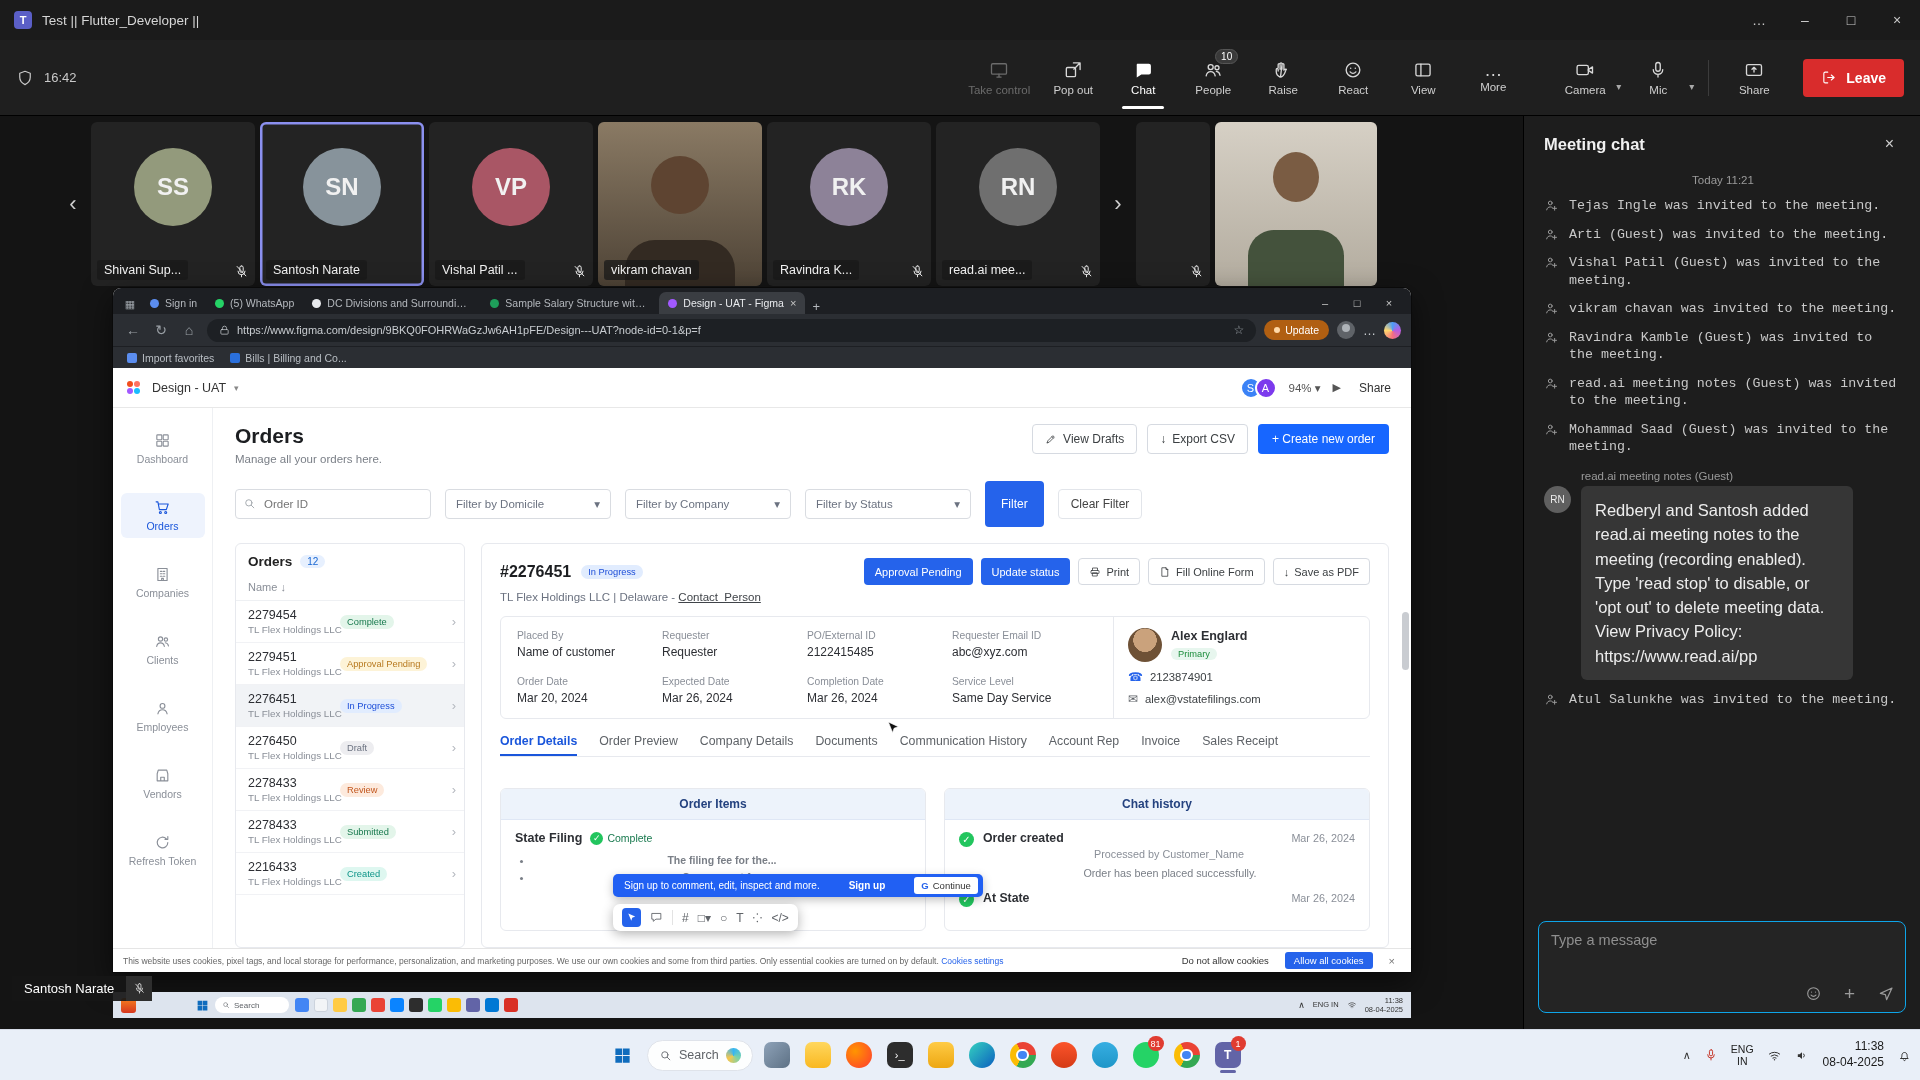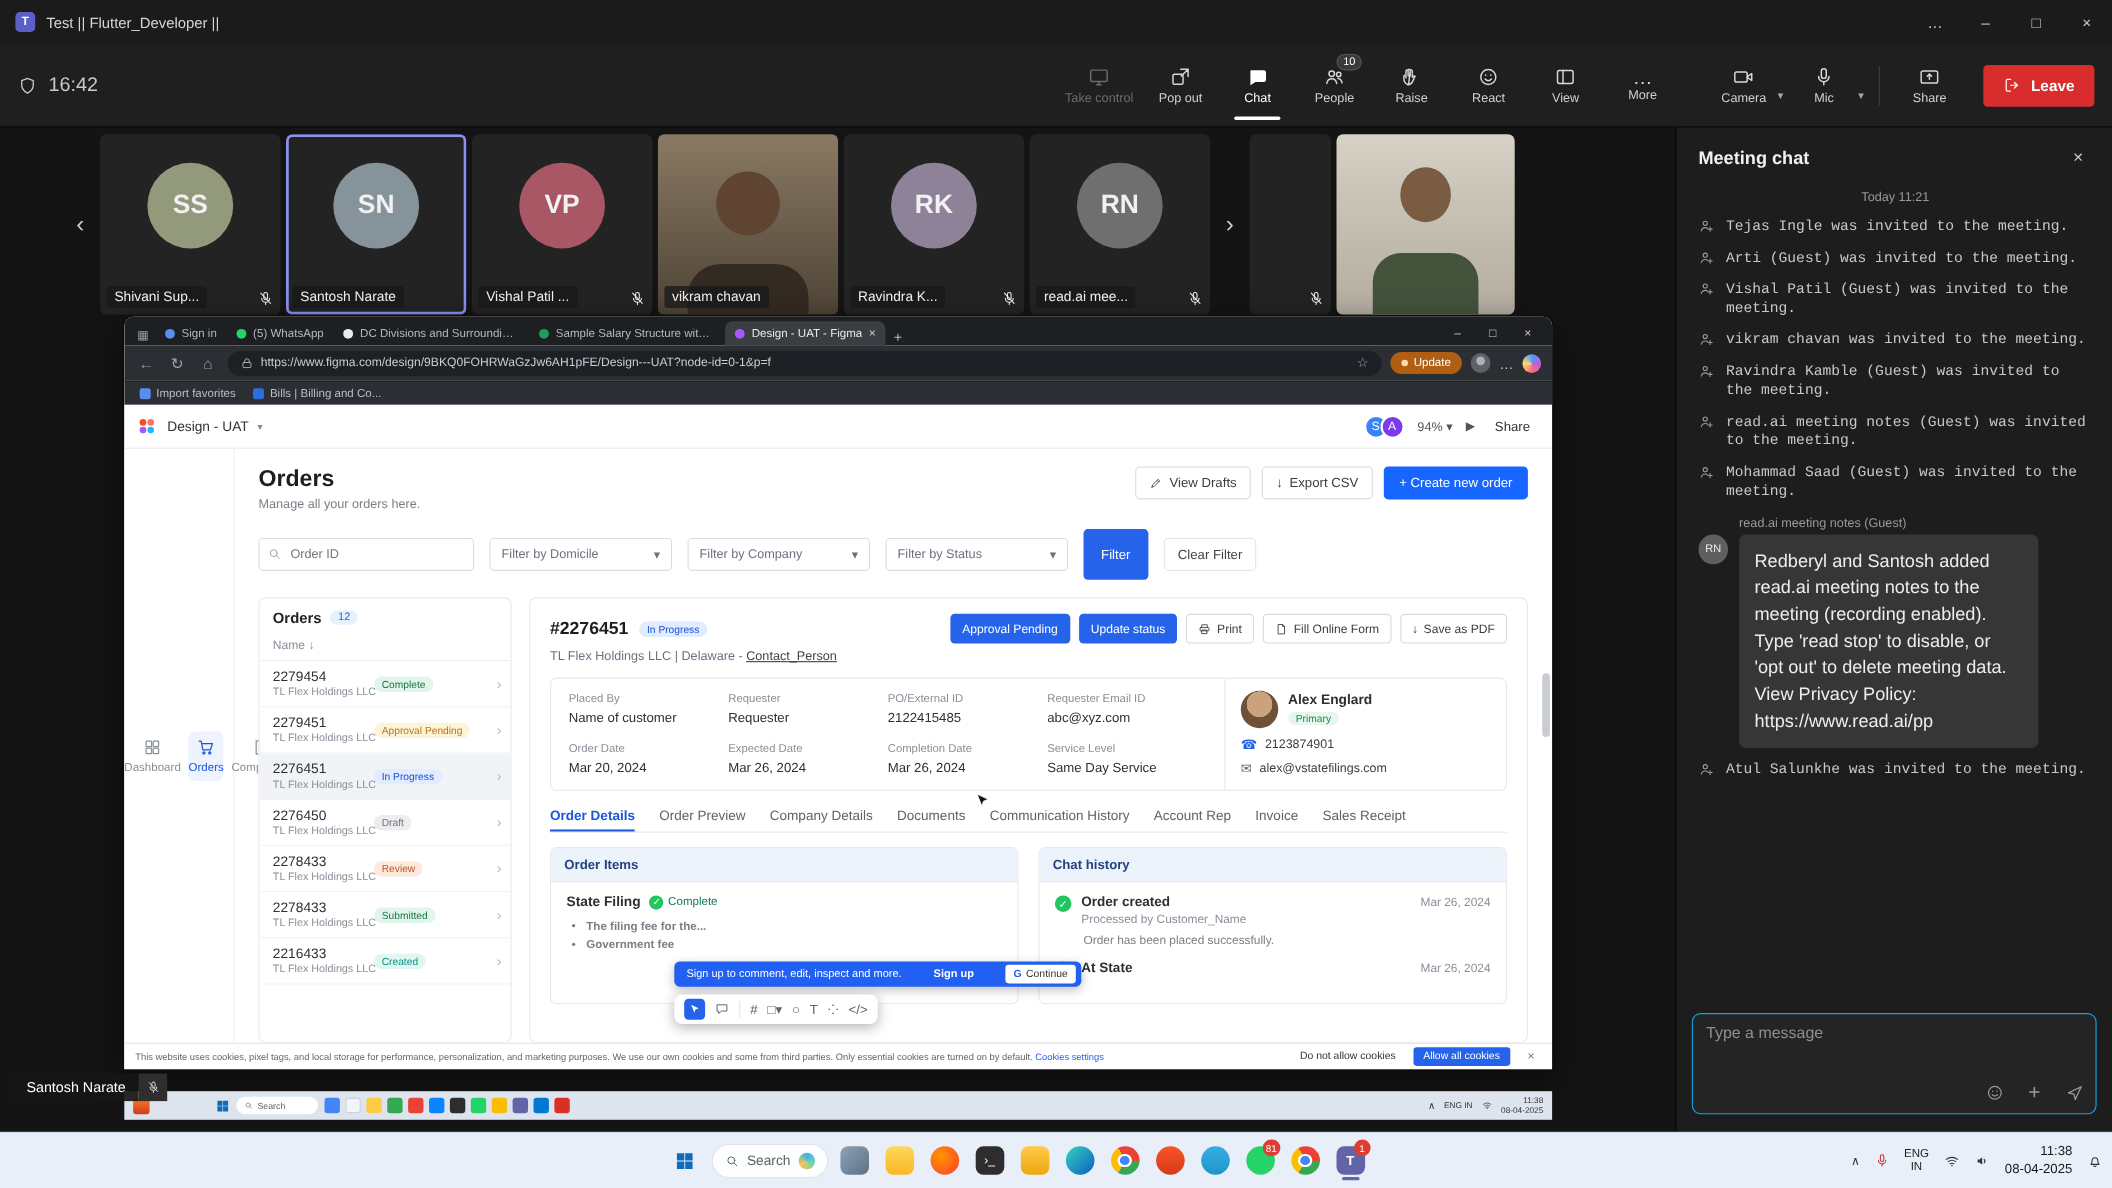--- a/index.html
+++ b/index.html
@@ -12,21 +12,21 @@
   
   .titlebar{position:absolute;top:0;left:0;right:0;height:40px;background:#1b1b1b;display:flex;align-items:center;padding-left:14px;}
   .teams-logo{width:18px;height:18px;border-radius:4px;background:#5b5fc7;color:#fff;font-size:11px;font-weight:bold;display:flex;align-items:center;justify-content:center;margin-right:10px;}
   .tb-title{font-size:13.5px;color:#d6d6d6;}
   .tb-right{margin-left:auto;display:flex;height:100%;}
   .win-btn{width:46px;height:100%;display:flex;align-items:center;justify-content:center;color:#c9c9c9;font-size:14px;}
 
   
   .mtoolbar{position:absolute;top:40px;left:0;right:0;height:76px;background:#1f1f1f;display:flex;align-items:center;padding:0 16px;border-bottom:1px solid #000;}
   .mt-left{display:flex;align-items:center;gap:10px;color:#c9c9c9;}
-  .mt-time{font-size:18px;}
+  .mt-time{font-size:13px;}
   .mt-center{margin-left:auto;display:flex;align-items:center;gap:4px;}
   .tbi{position:relative;display:flex;flex-direction:column;align-items:center;justify-content:center;gap:4px;min-width:66px;height:62px;background:none;border:none;color:#cfcfcf;font-size:11.5px;font-family:inherit;cursor:pointer;}
   .tbi .tbi-ic{color:#d8d8d8;}
   .tbi.disabled, .tbi.disabled .tbi-ic{color:#6b6b6b;}
   .tbi.active{color:#fff;}
   .tbi.active .tbi-ic{color:#fff;}
   .tbi.active::after{content:"";position:absolute;bottom:0;left:12px;right:12px;height:3px;border-radius:2px;background:#fff;}
   .tbi-badge{position:absolute;top:2px;right:8px;background:#3a3a3a;border:1px solid #555;color:#fff;font-size:10px;padding:0 5px;border-radius:8px;line-height:13px;}
   .mt-rightgrp{display:flex;align-items:center;gap:2px;margin-left:26px;}
   .mt-chev{color:#a9a9a9;font-size:10px;align-self:center;margin:18px 2px 0 -4px;}
@@ -91,21 +91,21 @@
   .fg-chev{font-size:9px;color:#888;}
   .fig-right{margin-left:auto;display:flex;align-items:center;gap:12px;}
   .fg-avas{display:flex;}
   .fg-ava{width:22px;height:22px;border-radius:50%;color:#fff;font-size:11px;display:flex;align-items:center;justify-content:center;border:2px solid #fff;}
   .fg-ava + .fg-ava{margin-left:-7px;}
   .fg-zoom{font-size:11.5px;color:#555;}
   .fg-play{color:#555;font-size:11px;}
   .fg-share{font-size:12px;color:#333;background:none;border:none;font-family:inherit;}
 
   .design{position:absolute;top:40px;left:0;right:0;bottom:24px;display:flex;overflow:hidden;background:#fff;}
-  .d-side{width:100px;border-right:1px solid #eef0f3;padding-top:18px;display:flex;align-items:center;gap:7px;flex-shrink:0;}
+  .d-side{width:100px;border-right:1px solid #eef0f3;padding-top:18px;display:flex;flex-direction:column;align-items:center;gap:22px;flex-shrink:0;}
   .d-side-item{display:flex;flex-direction:column;align-items:center;gap:4px;color:#8a8f98;font-size:10.5px;background:none;border:none;font-family:inherit;padding:6px 0;width:84px;border-radius:6px;cursor:pointer;}
   .d-side-item.active{color:#1a56db;background:#eef3fd;}
   .d-main{flex:1;padding:16px 22px 0 22px;min-width:0;display:flex;flex-direction:column;}
   .d-head{display:flex;align-items:flex-start;}
   .d-title{font-size:21px;font-weight:bold;color:#1c1e21;}
   .d-sub{font-size:11.5px;color:#7a7f87;margin-top:5px;}
   .d-head-btns{margin-left:auto;display:flex;gap:10px;align-items:center;}
   .btn-o{display:flex;align-items:center;gap:6px;height:30px;padding:0 12px;border:1px solid #d6dae1;background:#fff;border-radius:4px;font-size:12px;color:#3c4043;font-family:inherit;cursor:pointer;}
   .btn-p{display:flex;align-items:center;gap:6px;height:30px;padding:0 14px;border:none;background:#1766ff;border-radius:4px;font-size:12px;color:#fff;font-family:inherit;cursor:pointer;}
   .d-filters{display:flex;gap:14px;margin-top:16px;align-items:center;}
@@ -151,21 +151,21 @@
   .od-contact{width:256px;border-left:1px solid #e7e9ee;padding:11px 14px;}
   .c-toprow{display:flex;align-items:center;gap:9px;}
   .c-ava{width:34px;height:34px;border-radius:50%;background:radial-gradient(circle at 50% 36%,#caa27c 0 42%,#6e5136 43%);}
   .c-name{font-size:12.5px;font-weight:bold;color:#2d2f34;}
   .c-badge{display:inline-block;background:#e7f6ee;color:#1e8e3e;font-size:9.3px;padding:1px 7px;border-radius:8px;margin-top:3px;}
   .c-row{display:flex;align-items:center;gap:7px;font-size:11.3px;color:#3c4043;margin-top:8px;}
   .c-ic{font-size:12px;}
   .d-tabs{display:flex;gap:22px;border-bottom:1px solid #e7e9ee;margin-top:15px;}
   .d-tab{background:none;border:none;font-family:inherit;font-size:12.3px;color:#5f6368;padding:0 0 8px 0;cursor:pointer;}
   .d-tab[data-active="true"]{color:#1a56db;font-weight:bold;box-shadow:inset 0 -2px 0 #1a56db;}
-  .od-cards{display:flex;gap:18px;margin-top:13px;flex:1;min-height:0;}
+  .od-cards{display:flex;gap:18px;margin-top:31px;flex:1;min-height:0;text-align:center;}
   .card{flex:1;border:1px solid #e7e9ee;border-radius:6px;overflow:hidden;min-width:0;}
   .card-head{background:#edf3fb;color:#24427f;font-size:12px;font-weight:bold;padding:8px 12px;border-bottom:1px solid #dfe7f5;}
   .card-body{padding:11px 14px;}
   .oi-row{display:flex;align-items:center;gap:8px;}
   .oi-name{font-size:12.5px;font-weight:bold;color:#2d2f34;}
   .oi-status{display:flex;align-items:center;gap:4px;color:#18794e;font-size:10.5px;}
   .oi-check{width:13px;height:13px;border-radius:50%;background:#22c55e;color:#fff;font-size:9px;display:flex;align-items:center;justify-content:center;}
   .oi-bullets{margin:9px 0 0 4px;padding-left:14px;font-size:10.5px;color:#7a7f87;}
   .oi-bullets li{margin-bottom:5px;font-weight:bold;}
   .h-entry{display:flex;gap:9px;margin-bottom:12px;}

